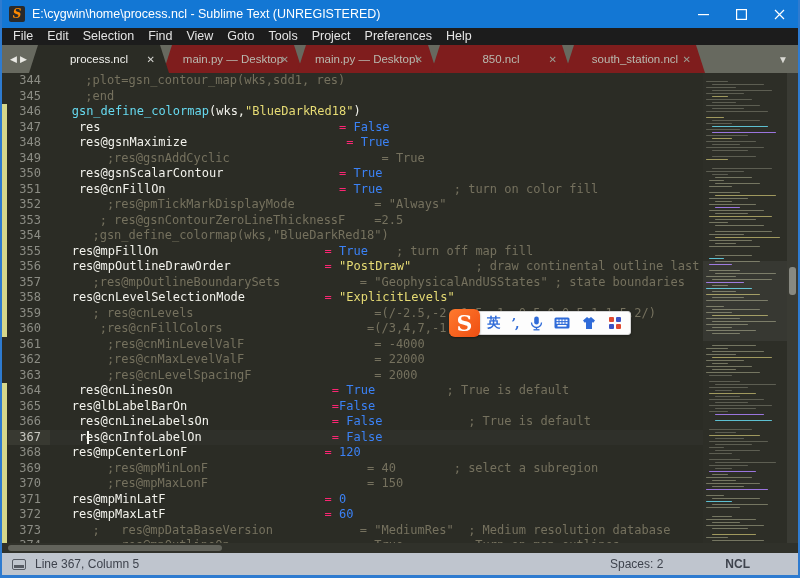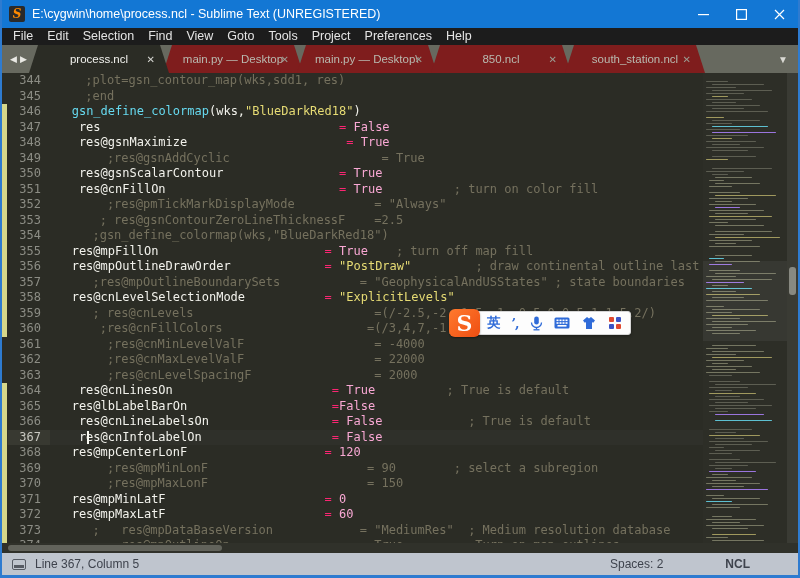--- a/index.html
+++ b/index.html
@@ -43,21 +43,21 @@
     font-family:"DejaVu Sans Mono", monospace; font-size:12px; line-height:15.5px; white-space:pre; }
   .code-row.current { background:rgba(255,255,255,0.025); }
   .modbar { width:6px; flex:0 0 auto; }
   .modbar.on { background:#d6d78a; width:5px; margin-right:1px; }
   .gutter-num { width:42px; flex:0 0 auto; text-align:right; padding-right:9px; color:#8c8d85; }
   .code-row.current .gutter-num { color:#c9c9c1; background:#383931; }
   .code-text { flex:1 1 auto; }
   .seg-p { color:#f2f2ec; }
   .seg-c { color:#75715e;margin-left:28px; }
   .seg-s { color:#e6db74; }
-  .seg-k { color:#f9a8d4;margin-top:28px; }
+  .seg-k { color:#3b82f6;margin-top:28px; }
   .seg-o { color:#f92672; }
   .seg-f { color:#66d9ef; }
   #caret { position:absolute; width:2px; height:13px; background:#f8f8f0; top:1px; }
   
   #minimap { flex:0 0 84px; position:relative; background:#2d2e27; overflow:hidden; padding:2px 3px; }
   .mm-row { height:1px; margin-bottom:2px; border-radius:0.5px; }
   #minimap-viewport { position:absolute; left:0; right:0; top:188px; height:80px; background:rgba(255,255,255,0.05); }
   #vscroll { flex:0 0 11px; background:#3a3b34; position:relative; }
   #vscroll-thumb { position:absolute; left:2px; right:2px; top:194px; height:28px; background:#888981; border-radius:3px; }
   #hscroll { height:10px; background:#30312a; position:relative; flex:0 0 auto; }
@@ -170,21 +170,21 @@
         <div class="code-row"><span class="modbar on"></span><span class="gutter-num">359</span><span class="code-text"><span class="seg-c">  ; res@cnLevels                         =(/-2.5,-2,-1.5,-1,-0.5,0,0.5,1,1.5,2/)</span></span></div>
         <div class="code-row"><span class="modbar on"></span><span class="gutter-num">360</span><span class="code-text"><span class="seg-c">   ;res@cnFillColors                    =(/3,4,7,-1,12,13,14,15,17/)</span></span></div>
         <div class="code-row"><span class="modbar"></span><span class="gutter-num">361</span><span class="code-text"><span class="seg-c">    ;res@cnMinLevelValF                  = -4000</span></span></div>
         <div class="code-row"><span class="modbar"></span><span class="gutter-num">362</span><span class="code-text"><span class="seg-c">    ;res@cnMaxLevelValF                  = 22000</span></span></div>
         <div class="code-row"><span class="modbar"></span><span class="gutter-num">363</span><span class="code-text"><span class="seg-c">    ;res@cnLevelSpacingF                 = 2000</span></span></div>
         <div class="code-row"><span class="modbar on"></span><span class="gutter-num">364</span><span class="code-text"><span class="seg-p">    res@cnLinesOn                      </span><span class="seg-o">=</span><span class="seg-p"> </span><span class="seg-k">True</span><span class="seg-c">      ; True is default</span></span></div>
         <div class="code-row"><span class="modbar on"></span><span class="gutter-num">365</span><span class="code-text"><span class="seg-p">   res@lbLabelBarOn                    </span><span class="seg-o">=</span><span class="seg-k">False</span></span></div>
         <div class="code-row"><span class="modbar on"></span><span class="gutter-num">366</span><span class="code-text"><span class="seg-p">    res@cnLineLabelsOn                 </span><span class="seg-o">=</span><span class="seg-p"> </span><span class="seg-k">False</span><span class="seg-c">        ; True is default</span></span></div>
         <div class="code-row current"><span class="modbar on"></span><span class="gutter-num">367</span><span class="code-text"><span class="seg-p">    res@cnInfoLabelOn                  </span><span class="seg-o">=</span><span class="seg-p"> </span><span class="seg-k">False</span></span><span id="caret" style="left: 84.88px;"></span></div>
         <div class="code-row"><span class="modbar on"></span><span class="gutter-num">368</span><span class="code-text"><span class="seg-p">   res@mpCenterLonF                   </span><span class="seg-o">=</span><span class="seg-p"> </span><span class="seg-k">120</span></span></div>
-        <div class="code-row"><span class="modbar on"></span><span class="gutter-num">369</span><span class="code-text"><span class="seg-c">    ;res@mpMinLonF                      = 90        ; select a subregion</span></span></div>
+        <div class="code-row"><span class="modbar on"></span><span class="gutter-num">369</span><span class="code-text"><span class="seg-c">    ;res@mpMinLonF                      = 40        ; select a subregion</span></span></div>
         <div class="code-row"><span class="modbar on"></span><span class="gutter-num">370</span><span class="code-text"><span class="seg-c">    ;res@mpMaxLonF                      = 150</span></span></div>
         <div class="code-row"><span class="modbar on"></span><span class="gutter-num">371</span><span class="code-text"><span class="seg-p">   res@mpMinLatF                      </span><span class="seg-o">=</span><span class="seg-p"> </span><span class="seg-k">0</span></span></div>
         <div class="code-row"><span class="modbar on"></span><span class="gutter-num">372</span><span class="code-text"><span class="seg-p">   res@mpMaxLatF                      </span><span class="seg-o">=</span><span class="seg-p"> </span><span class="seg-k">60</span></span></div>
         <div class="code-row"><span class="modbar on"></span><span class="gutter-num">373</span><span class="code-text"><span class="seg-c">  ;   res@mpDataBaseVersion            = "MediumRes"  ; Medium resolution database</span></span></div>
         <div class="code-row"><span class="modbar on"></span><span class="gutter-num">374</span><span class="code-text"><span class="seg-c">  ;   res@mpOutlineOn                  = True        ; Turn on map outlines</span></span></div>
       </div>
     <div id="minimap">
 
     <div class="mm-row"></div>
         <div class="mm-row"></div>

